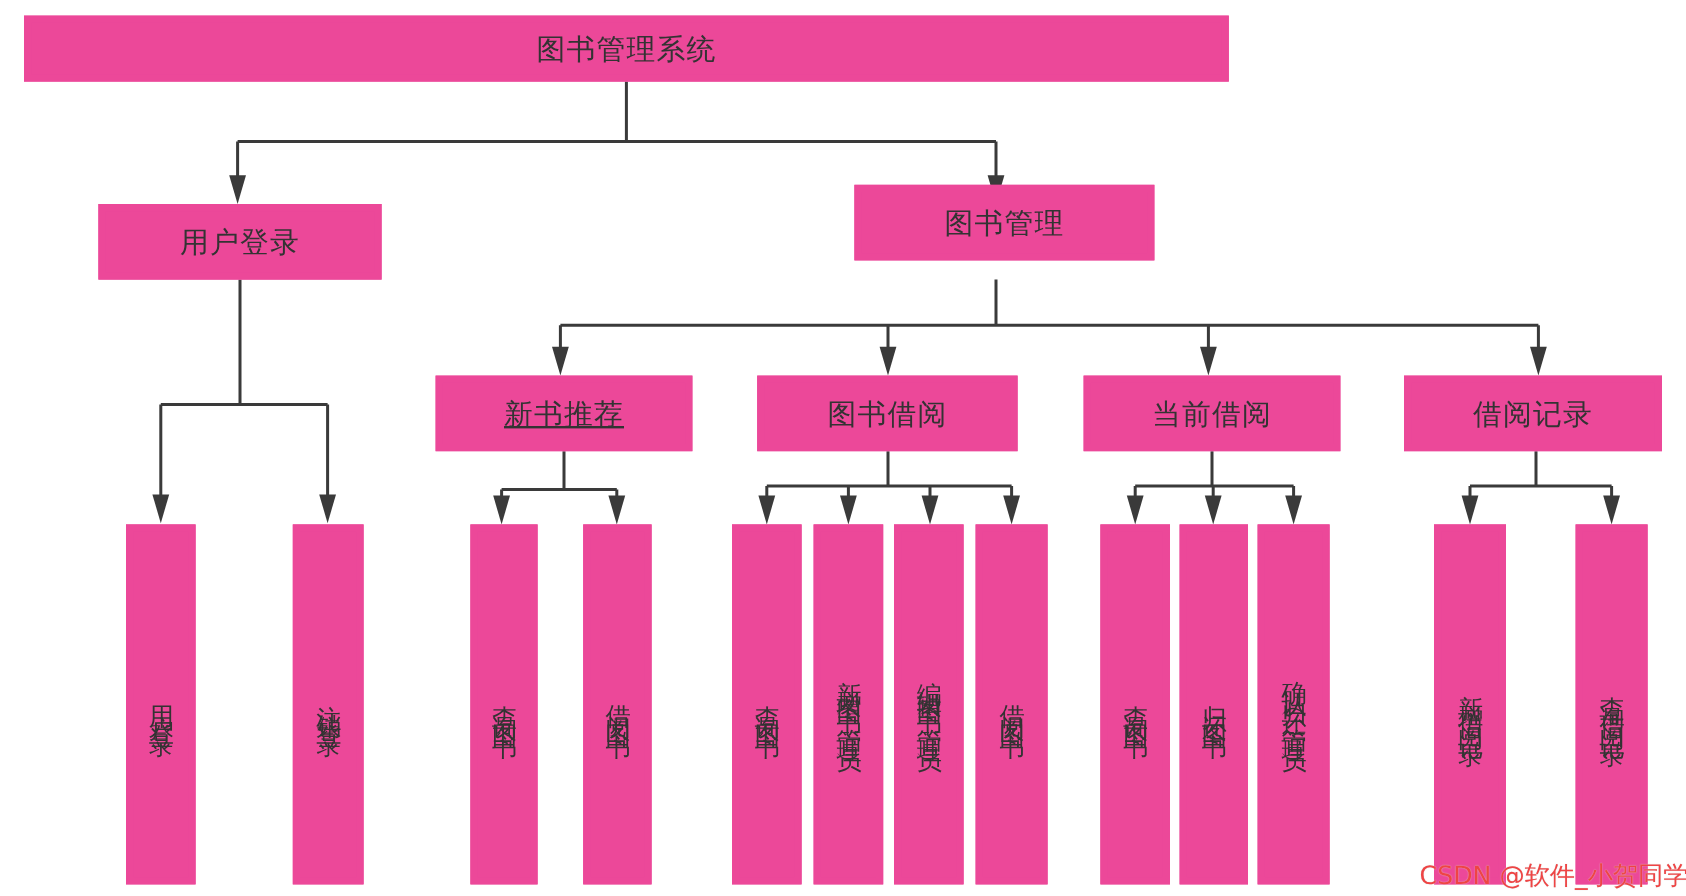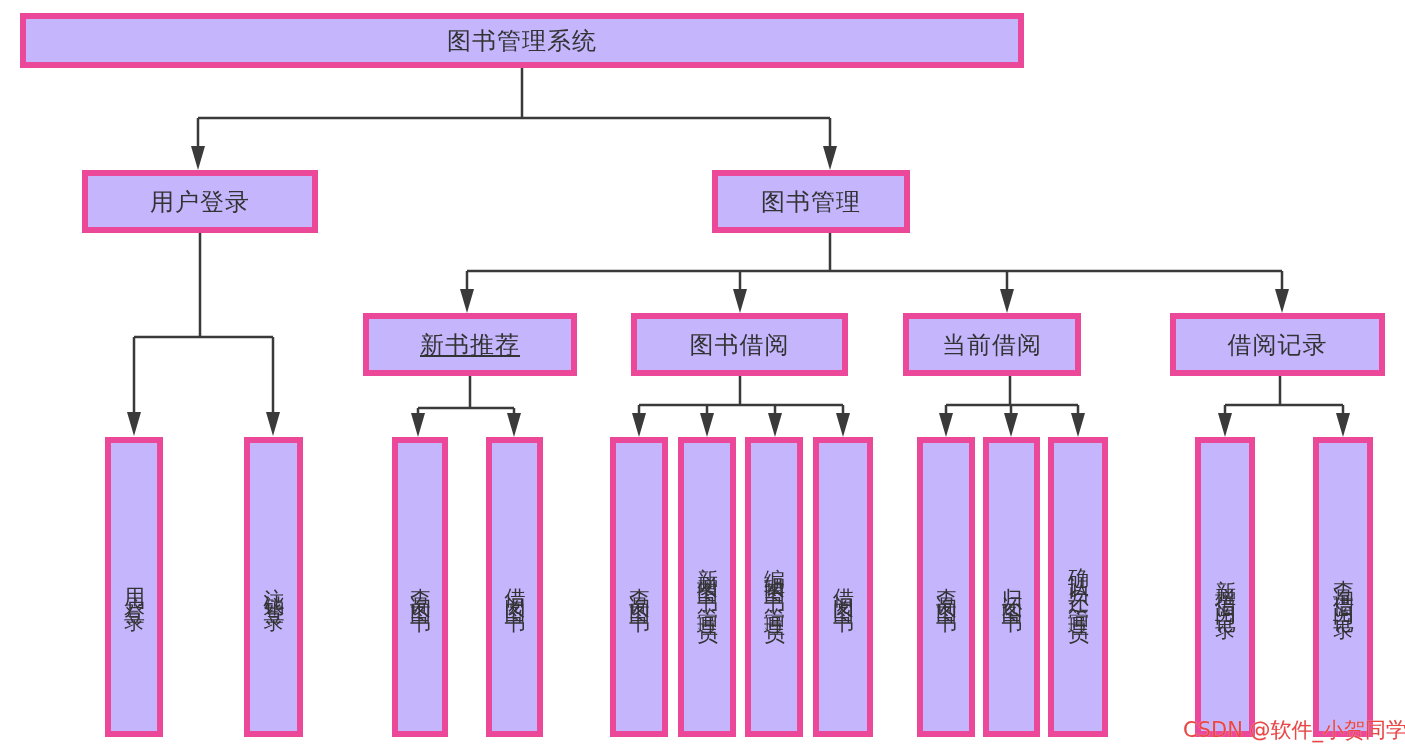--- a/index.html
+++ b/index.html
@@ -12,21 +12,21 @@
     overflow: hidden;
   }
   #connectors {
     position: absolute;
     left: 0; top: 0;
     width: 1405px; height: 747px;
   }
   .box {
     position: absolute;
     box-sizing: border-box;
-    background: #c4b5fd;
+    background: #ec4899;
     border: 6px solid #ec4899;
     color: #333333;
     display: flex;
     align-items: center;
     justify-content: center;
     text-align: center;
   }
   .h-box { font-size: 24px; letter-spacing: 1px; }
   .v-box {
     writing-mode: vertical-rl;
@@ -35,25 +35,25 @@
     letter-spacing: 8px;
     line-height: 1;
     top: 437px;
     height: 300px;
     padding: 8px 0;
   }
   
   .n-root   { left: 20px;  top: 13px;  width: 1004px; height: 55px; }
   
   .n-login  { left: 82px;  top: 170px; width: 236px; height: 63px; }
-  .n-mgmt   { left: 712px; top: 170px; width: 198px; height: 63px; font-family: Liberation Serif, serif; }
+  .n-mgmt   { left: 712px; top: 154px; width: 250px; height: 63px; font-family: Liberation Serif, serif; }
   
   .n-newbook { left: 363px;  top: 313px; width: 214px; height: 63px; text-decoration: underline; }
   .n-borrow  { left: 631px;  top: 313px; width: 217px; height: 63px; }
-  .n-current { left: 903px;  top: 313px; width: 178px; height: 63px; }
+  .n-current { left: 903px;  top: 313px; width: 214px; height: 63px; }
   .n-record  { left: 1170px; top: 313px; width: 215px; height: 63px; }
   
   .n-a1 { left: 105px;  width: 58px; }
   .n-a2 { left: 244px;  width: 59px; }
   .n-b1 { left: 392px;  width: 56px; }
   .n-b2 { left: 486px;  width: 57px; }
   .n-c1 { left: 610px;  width: 58px; }
   .n-c2 { left: 678px;  width: 58px; }
   .n-c3 { left: 745px;  width: 58px; }
   .n-c4 { left: 813px;  width: 60px; }

